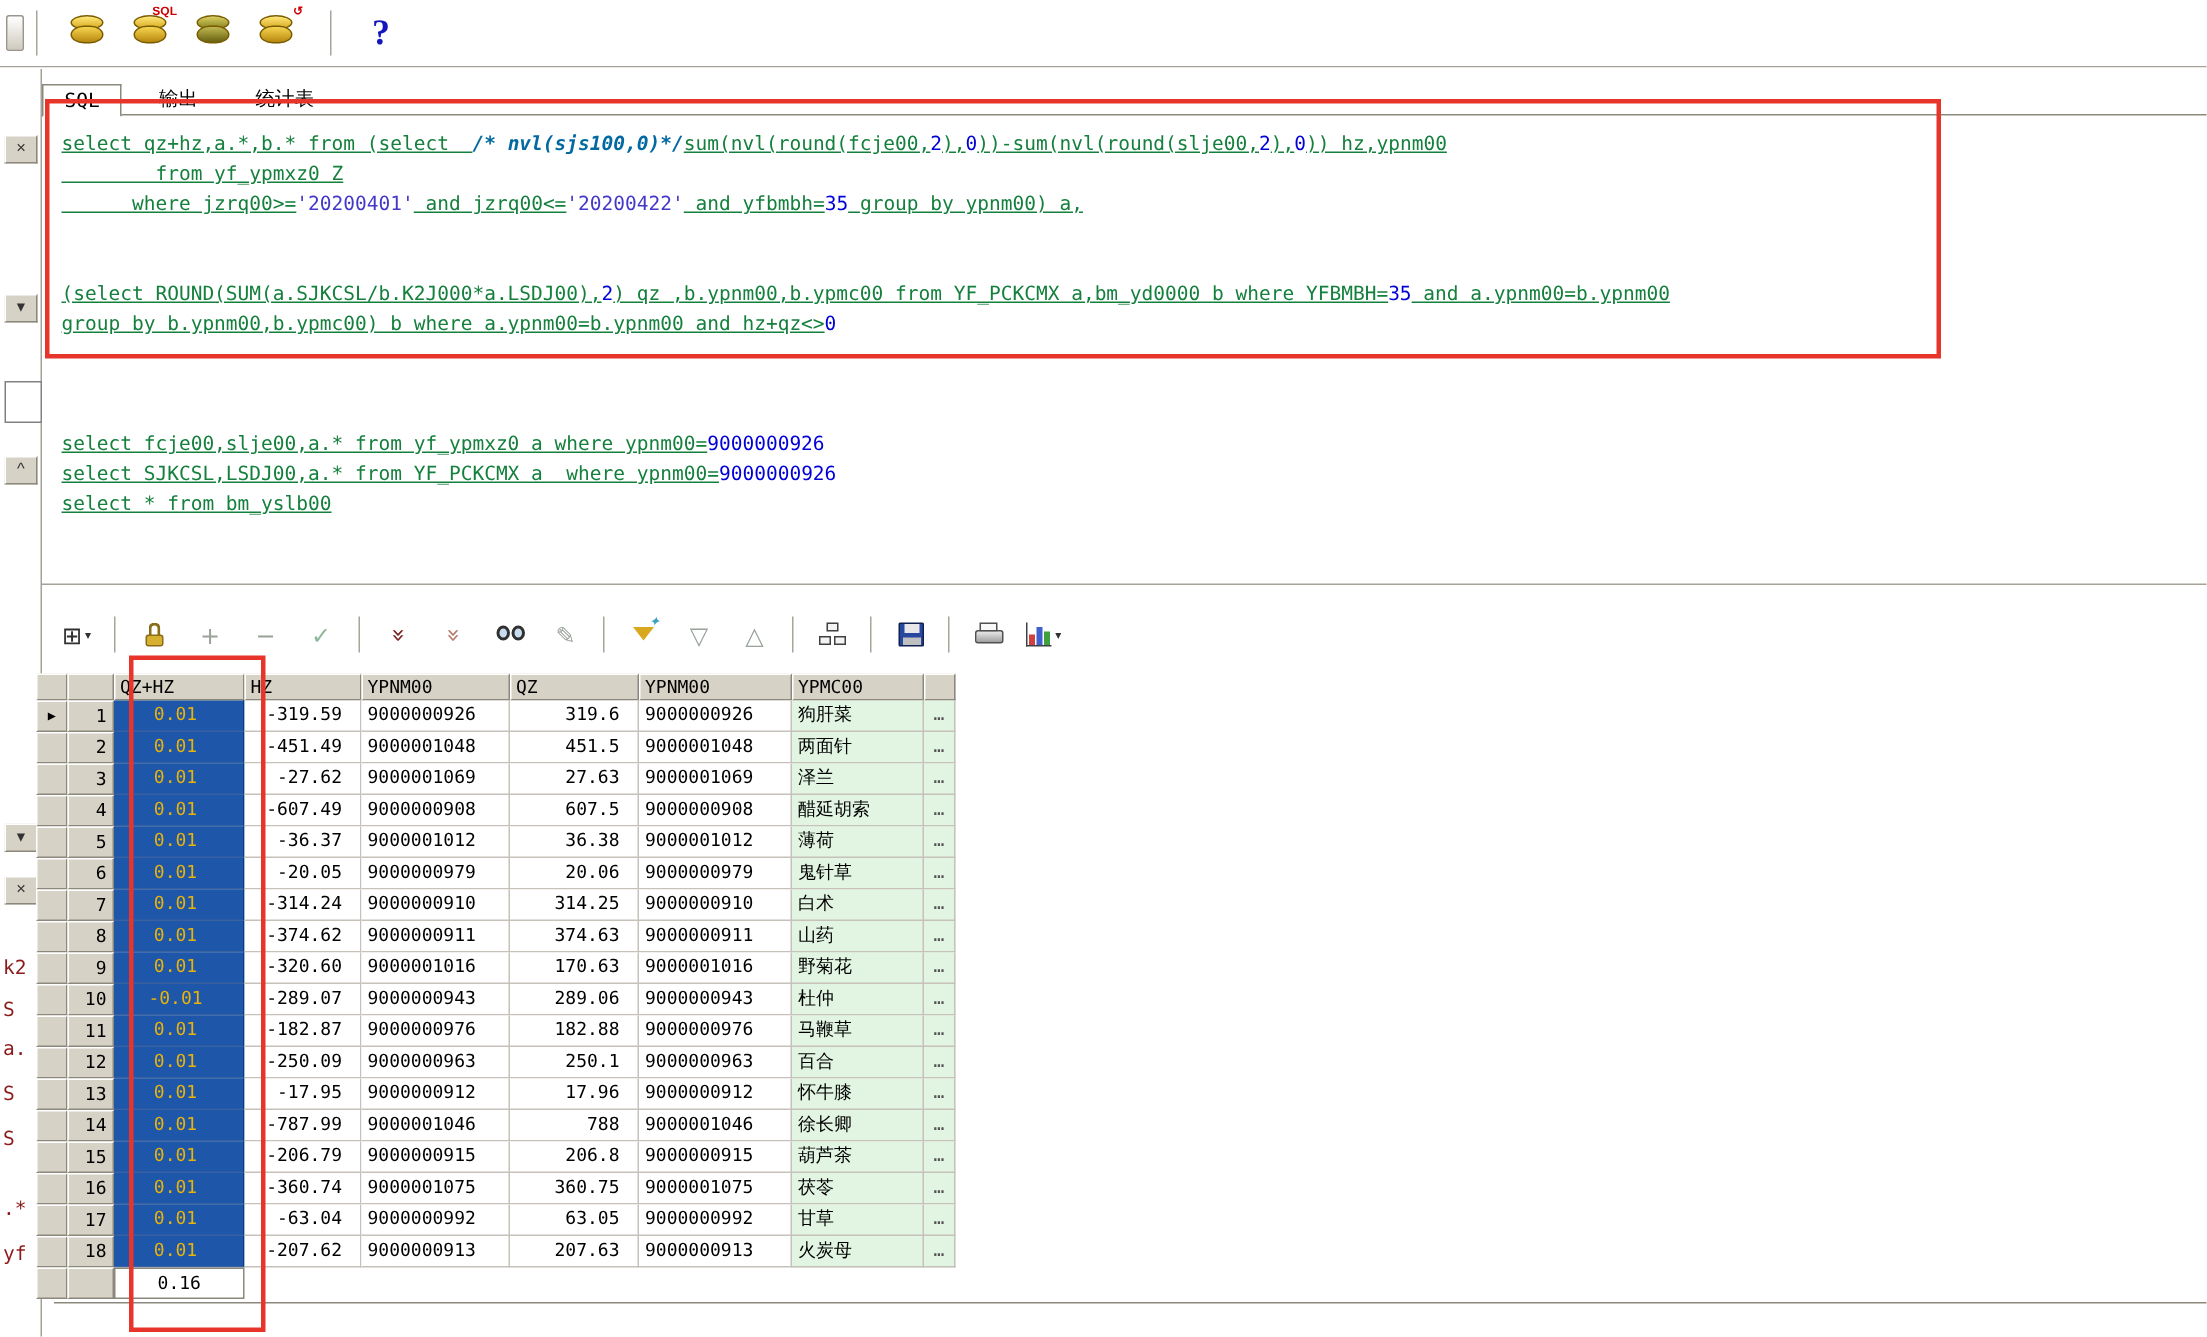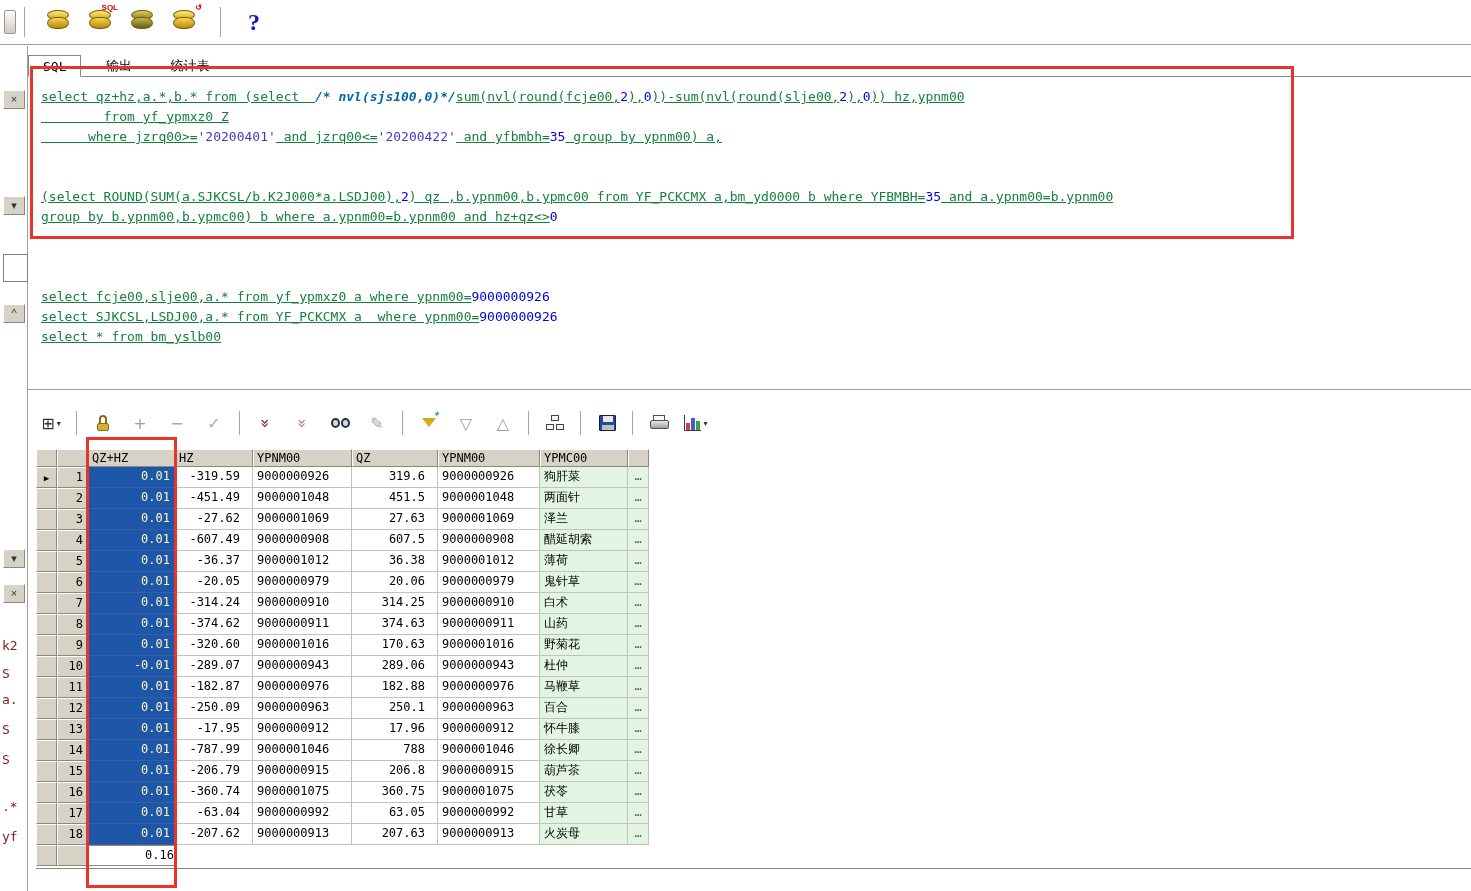--- a/index.html
+++ b/index.html
@@ -85,39 +85,39 @@
   .prn { position:relative; width:19px; height:16px; display:inline-block; }
   .prn .pt { position:absolute; left:3px; top:0; width:12px; height:6px; background:#f8f8f8; border:1px solid #505050; }
   .prn .pb { position:absolute; left:0; top:5px; width:19px; height:9px; background:linear-gradient(#e8e8e8,#a0a0a0); border:1px solid #505050; border-radius:2px; }
   .cht { position:relative; width:17px; height:16px; border-left:1px solid #404040; border-bottom:1px solid #404040; display:inline-block; }
   .cht i { position:absolute; bottom:0; width:4px; }
   .cht .c1 { left:1px; height:7px; background:#d04040; }
   .cht .c2 { left:6px; height:12px; background:#4060d0; }
   .cht .c3 { left:11px; height:9px; background:#40a040; }
 
   
-  .grid { position:absolute; left:36px; top:449px; width:593px; font:12px "DejaVu Sans Mono",monospace; }
+  .grid { position:absolute; left:24px; top:449px; width:593px; font:12px "DejaVu Sans Mono",monospace; }
   .grow { display:flex; height:21px; }
   .grow.gh { height:18px; }
   .gc { flex:none; overflow:hidden; white-space:nowrap; line-height:19px; }
   .gh .gc { line-height:16px; }
   .w0 { width:21px; } .w1 { width:31px; } .w2 { width:87px; } .w3 { width:78px; }
   .w4 { width:99px; } .w5 { width:86px; } .w6 { width:102px; } .w7 { width:88px; } .w8 { width:21px; }
   .hcell, .ind, .rn { background:#d6d2c6; border:1px solid; border-color:#ffffff #8c887c #8c887c #ffffff; }
   .hcell { padding-left:3px; color:#000; }
   .rn { text-align:right; padding-right:4px; }
   .ind { text-align:center; font-size:9px; line-height:20px; }
   .dat { background:#fff; border-right:1px solid #c6c2ba; border-bottom:1px solid #c6c2ba; }
   .num { text-align:right; padding-right:12px; }
   .txt { padding-left:4px; }
-  .sel { background:#1e56aa; color:#fef9c3; border-right:1px solid #0c3a80; border-bottom:1px solid #39619f; text-align:right; padding-right:4px; }
+  .sel { background:#1e56aa; color:#eab308; border-right:1px solid #0c3a80; border-bottom:1px solid #39619f; text-align:center; padding-right:4px; }
   .grn { background:#e2f5e2; padding-left:4px; font-family:"DejaVu Sans",sans-serif; }
   .dots { background:#e2f5e2; color:#555; text-align:center; }
   .sumrow { margin-top:0; }
-  .sumcell { background:#fff; border:1px solid #8c887c; text-align:right; color:#000; }
+  .sumcell { background:#fff; border:1px solid #8c887c; text-align:center; color:#000; }
   .grid-bottom { position:absolute; left:36px; top:868px; width:1435px; border-top:1px solid #8c887c; }
 
   
   .redbox { position:absolute; border:3px solid #e8352b; pointer-events:none; z-index:50; }
   .redbox.sql { left:30px; top:66px; width:1264px; height:173px; }
   .redbox.col { left:86px; top:437px; width:91px; height:451px; }
 </style>
 </head>
 <body>
 

